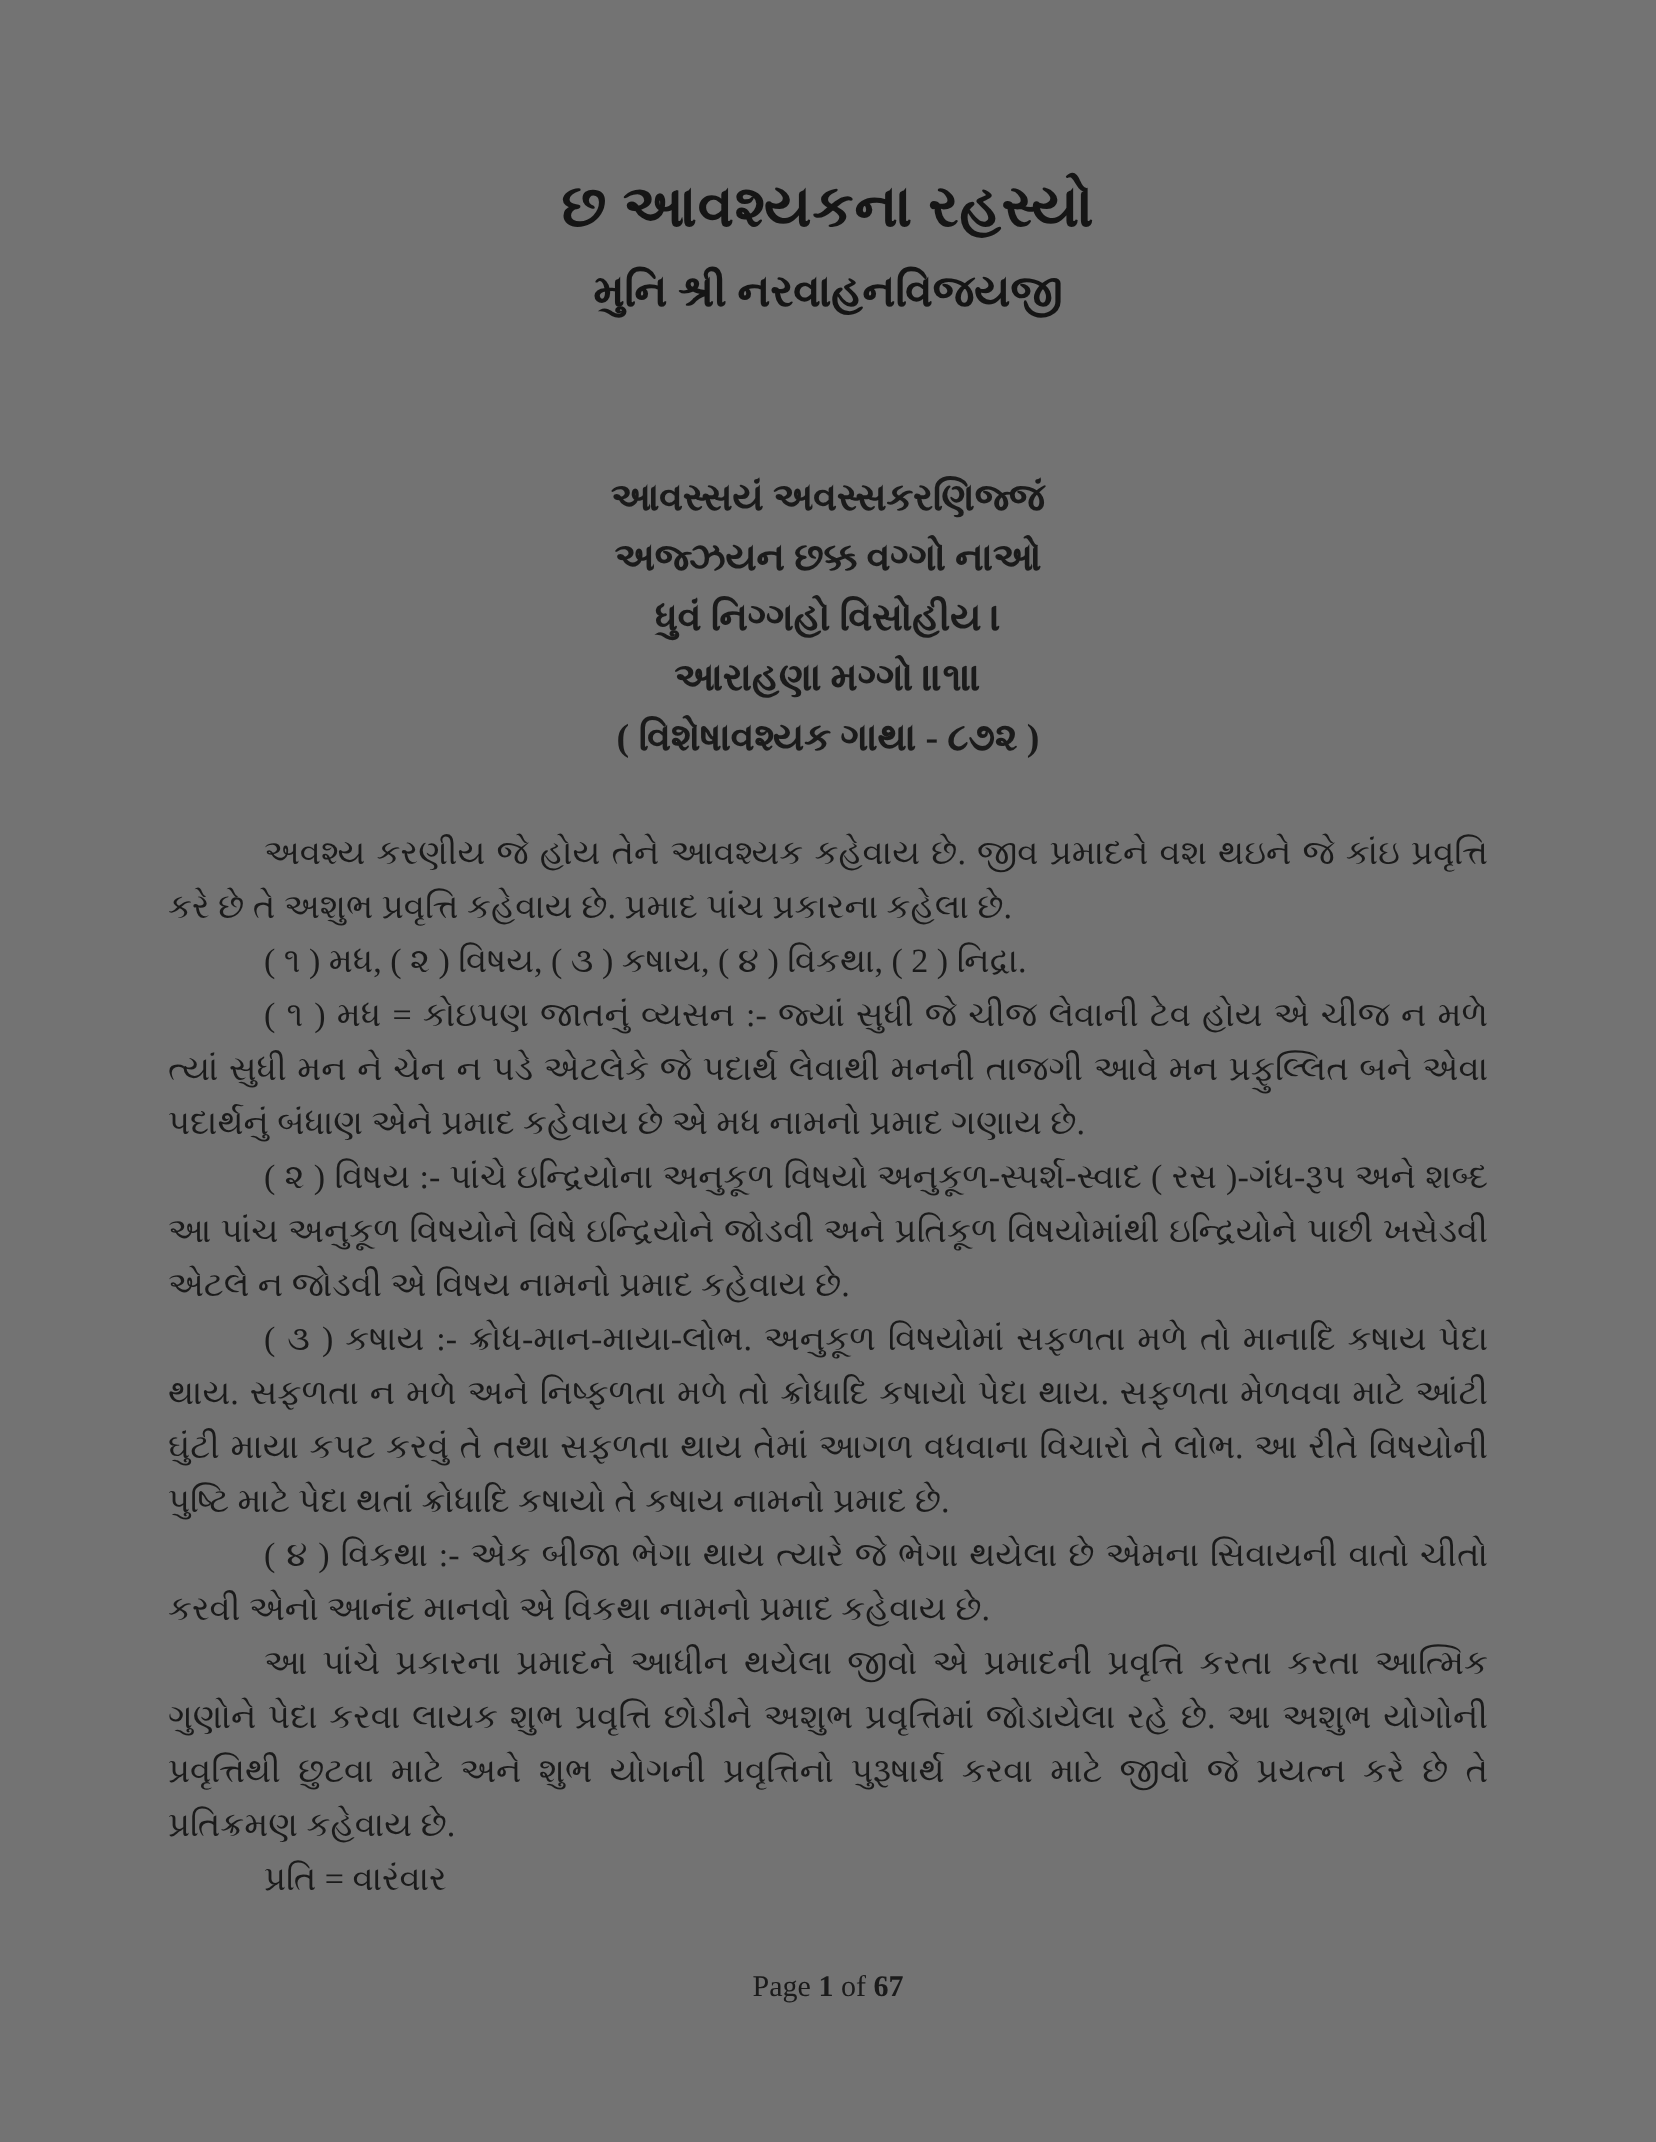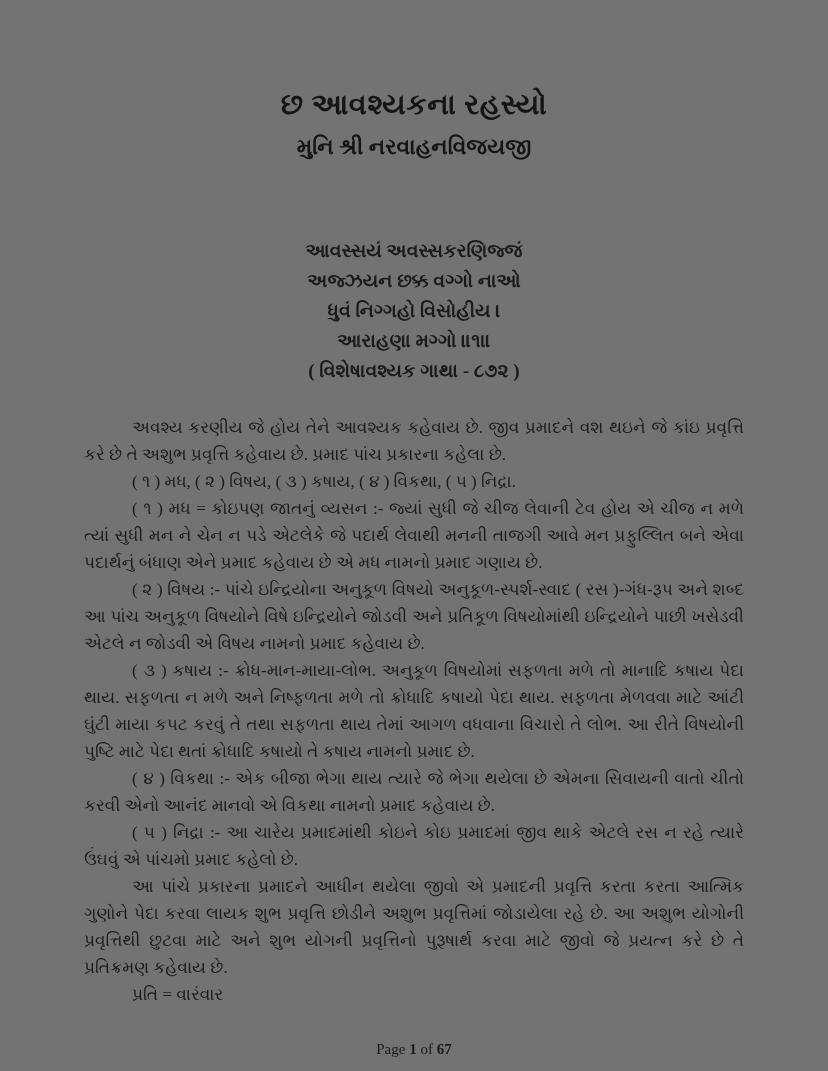--- a/index.html
+++ b/index.html
@@ -77,26 +77,25 @@
   <div class="verse-block">
     <span class="verse-line">આવસ્સયં અવસ્સકરણિજ્જં</span>
     <span class="verse-line">અજ્ઝયન છક્ક વગ્ગો નાઓ</span>
     <span class="verse-line">ધુવં નિગ્ગહો વિસોહીય ।</span>
     <span class="verse-line">આરાહણા મગ્ગો ॥૧॥</span>
     <span class="verse-line">( વિશેષાવશ્યક ગાથા - ૮૭૨ )</span>
   </div>
 
   <div class="body-text">
     <p>અવશ્ય કરણીય જે હોય તેને આવશ્યક કહેવાય છે. જીવ પ્રમાદને વશ થઇને જે કાંઇ પ્રવૃત્તિ કરે છે તે અશુભ પ્રવૃત્તિ કહેવાય છે. પ્રમાદ પાંચ પ્રકારના કહેલા છે.</p>
-    <p>( ૧ ) મધ, ( ૨ ) વિષય, ( ૩ ) કષાય, ( ૪ ) વિકથા, ( ૫ ) નિદ્રા.</p>
+    <p>( ૧ ) મધ, ( ૨ ) વિષય, ( ૩ ) કષાય, ( ૪ ) વિકથા, ( 2 ) નિદ્રા.</p>
     <p>( ૧ ) મધ = કોઇપણ જાતનું વ્યસન :- જ્યાં સુધી જે ચીજ લેવાની ટેવ હોય એ ચીજ ન મળે ત્યાં સુધી મન ને ચેન ન પડે એટલેકે જે પદાર્થ લેવાથી મનની તાજગી આવે મન પ્રફુલ્લિત બને એવા પદાર્થનું બંધાણ એને પ્રમાદ કહેવાય છે એ મધ નામનો પ્રમાદ ગણાય છે.</p>
     <p>( ૨ ) વિષય :- પાંચે ઇન્દ્રિયોના અનુકૂળ વિષયો અનુકૂળ-સ્પર્શ-સ્વાદ ( રસ )-ગંધ-રૂપ અને શબ્દ આ પાંચ અનુકૂળ વિષયોને વિષે ઇન્દ્રિયોને જોડવી અને પ્રતિકૂળ વિષયોમાંથી ઇન્દ્રિયોને પાછી ખસેડવી એટલે ન જોડવી એ વિષય નામનો પ્રમાદ કહેવાય છે.</p>
     <p>( ૩ ) કષાય :- ક્રોધ-માન-માયા-લોભ. અનુકૂળ વિષયોમાં સફળતા મળે તો માનાદિ કષાય પેદા થાય. સફળતા ન મળે અને નિષ્ફળતા મળે તો ક્રોધાદિ કષાયો પેદા થાય. સફળતા મેળવવા માટે આંટી ઘુંટી માયા કપટ કરવું તે તથા સફળતા થાય તેમાં આગળ વધવાના વિચારો તે લોભ. આ રીતે વિષયોની પુષ્ટિ માટે પેદા થતાં ક્રોધાદિ કષાયો તે કષાય નામનો પ્રમાદ છે.</p>
     <p>( ૪ ) વિકથા :- એક બીજા ભેગા થાય ત્યારે જે ભેગા થયેલા છે એમના સિવાયની વાતો ચીતો કરવી એનો આનંદ માનવો એ વિકથા નામનો પ્રમાદ કહેવાય છે.</p>
-    <p>( ૫ ) નિદ્રા :- આ ચારેય પ્રમાદમાંથી કોઇને કોઇ પ્રમાદમાં જીવ થાકે એટલે રસ ન રહે ત્યારે ઉંઘવું એ પાંચમો પ્રમાદ કહેલો છે.</p>
     <p>આ પાંચે પ્રકારના પ્રમાદને આધીન થયેલા જીવો એ પ્રમાદની પ્રવૃત્તિ કરતા કરતા આત્મિક ગુણોને પેદા કરવા લાયક શુભ પ્રવૃત્તિ છોડીને અશુભ પ્રવૃત્તિમાં જોડાયેલા રહે છે. આ અશુભ યોગોની પ્રવૃત્તિથી છુટવા માટે અને શુભ યોગની પ્રવૃત્તિનો પુરૂષાર્થ કરવા માટે જીવો જે પ્રયત્ન કરે છે તે પ્રતિક્રમણ કહેવાય છે.</p>
     <p class="no-justify">પ્રતિ = વારંવાર</p>
   </div>
 
   <div class="page-footer">
     <span>Page</span>&nbsp;<span class="bold">1</span>&nbsp;<span>of</span>&nbsp;<span class="bold">67</span>
   </div>
 
 </div>
 

